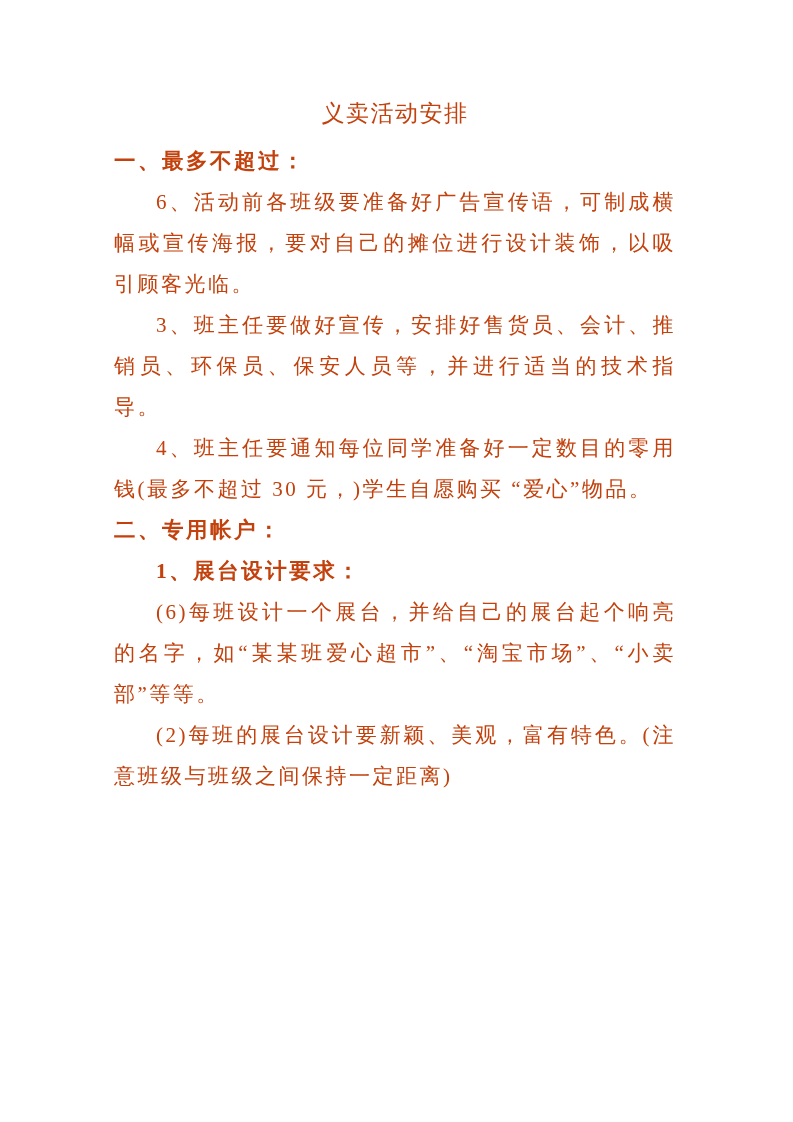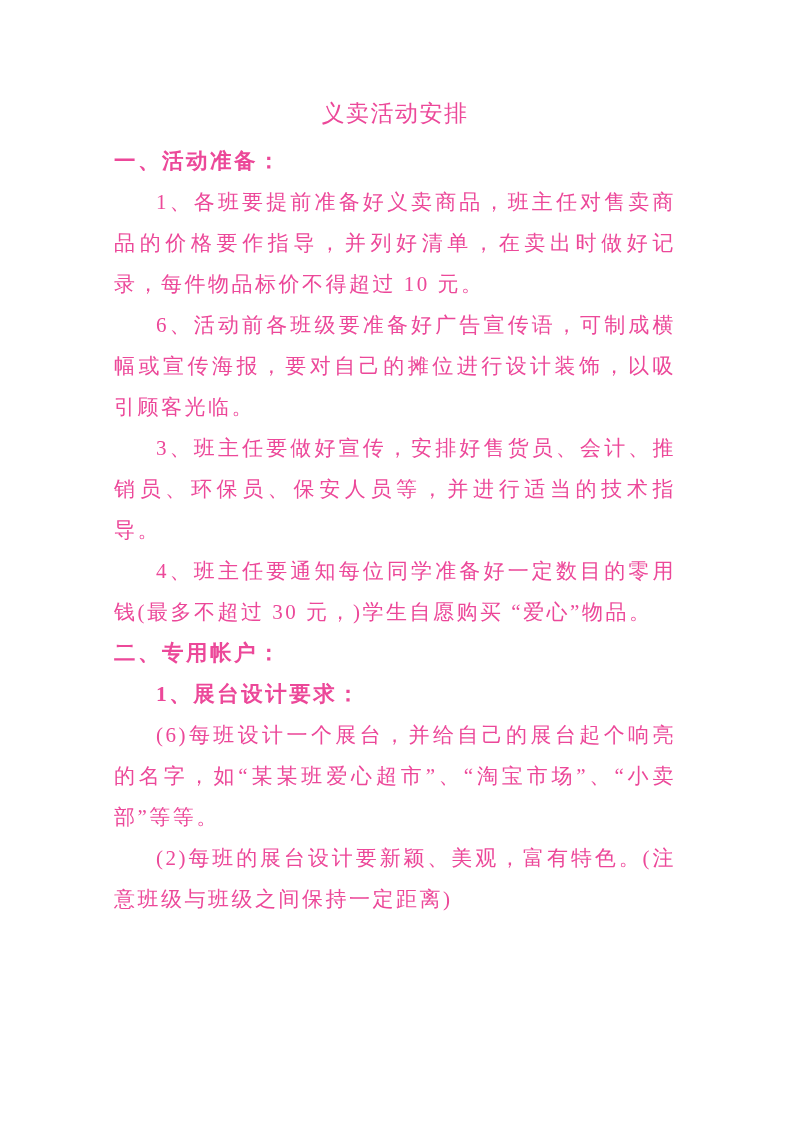--- a/index.html
+++ b/index.html
@@ -8,21 +8,21 @@
     background: #ffffff;
   }
   .page {
     position: relative;
     box-sizing: border-box;
     width: 793px;
     height: 1122px;
     background: #ffffff;
     padding: 91px 117px 0 114px;
     font-family: "Liberation Serif", "DejaVu Serif", serif;
-    color: #ec4899;
+    color: #c2410c;
     overflow: hidden;
   }
   .title {
     margin: 0 0 5px 0;
     font-size: 23px;
     font-weight: normal;
     line-height: 45px;
     letter-spacing: 1.5px;
     text-align: center;
     white-space: nowrap;
@@ -52,22 +52,21 @@
     text-justify: inter-character;
     text-indent: 42px;
   }
 </style>
 </head>
 <body>
 
 <div class="page">
   <h1 class="title">义卖活动安排</h1>
 
-  <h2 class="heading">一、活动准备：</h2>
-  <p class="para">1、各班要提前准备好义卖商品，班主任对售卖商品的价格要作指导，并列好清单，在卖出时做好记录，每件物品标价不得超过 10 元。</p>
+  <h2 class="heading">一、最多不超过：</h2>
   <p class="para">6、活动前各班级要准备好广告宣传语，可制成横幅或宣传海报，要对自己的摊位进行设计装饰，以吸引顾客光临。</p>
   <p class="para">3、班主任要做好宣传，安排好售货员、会计、推销员、环保员、保安人员等，并进行适当的技术指导。</p>
   <p class="para">4、班主任要通知每位同学准备好一定数目的零用钱(最多不超过 30 元，)学生自愿购买 “爱心”物品。</p>
 
   <h2 class="heading">二、专用帐户：</h2>
   <h3 class="subheading">1、展台设计要求：</h3>
   <p class="para">(6)每班设计一个展台，并给自己的展台起个响亮的名字，如“某某班爱心超市”、“淘宝市场”、“小卖部”等等。</p>
   <p class="para">(2)每班的展台设计要新颖、美观，富有特色。(注意班级与班级之间保持一定距离)</p>
 </div>
 

